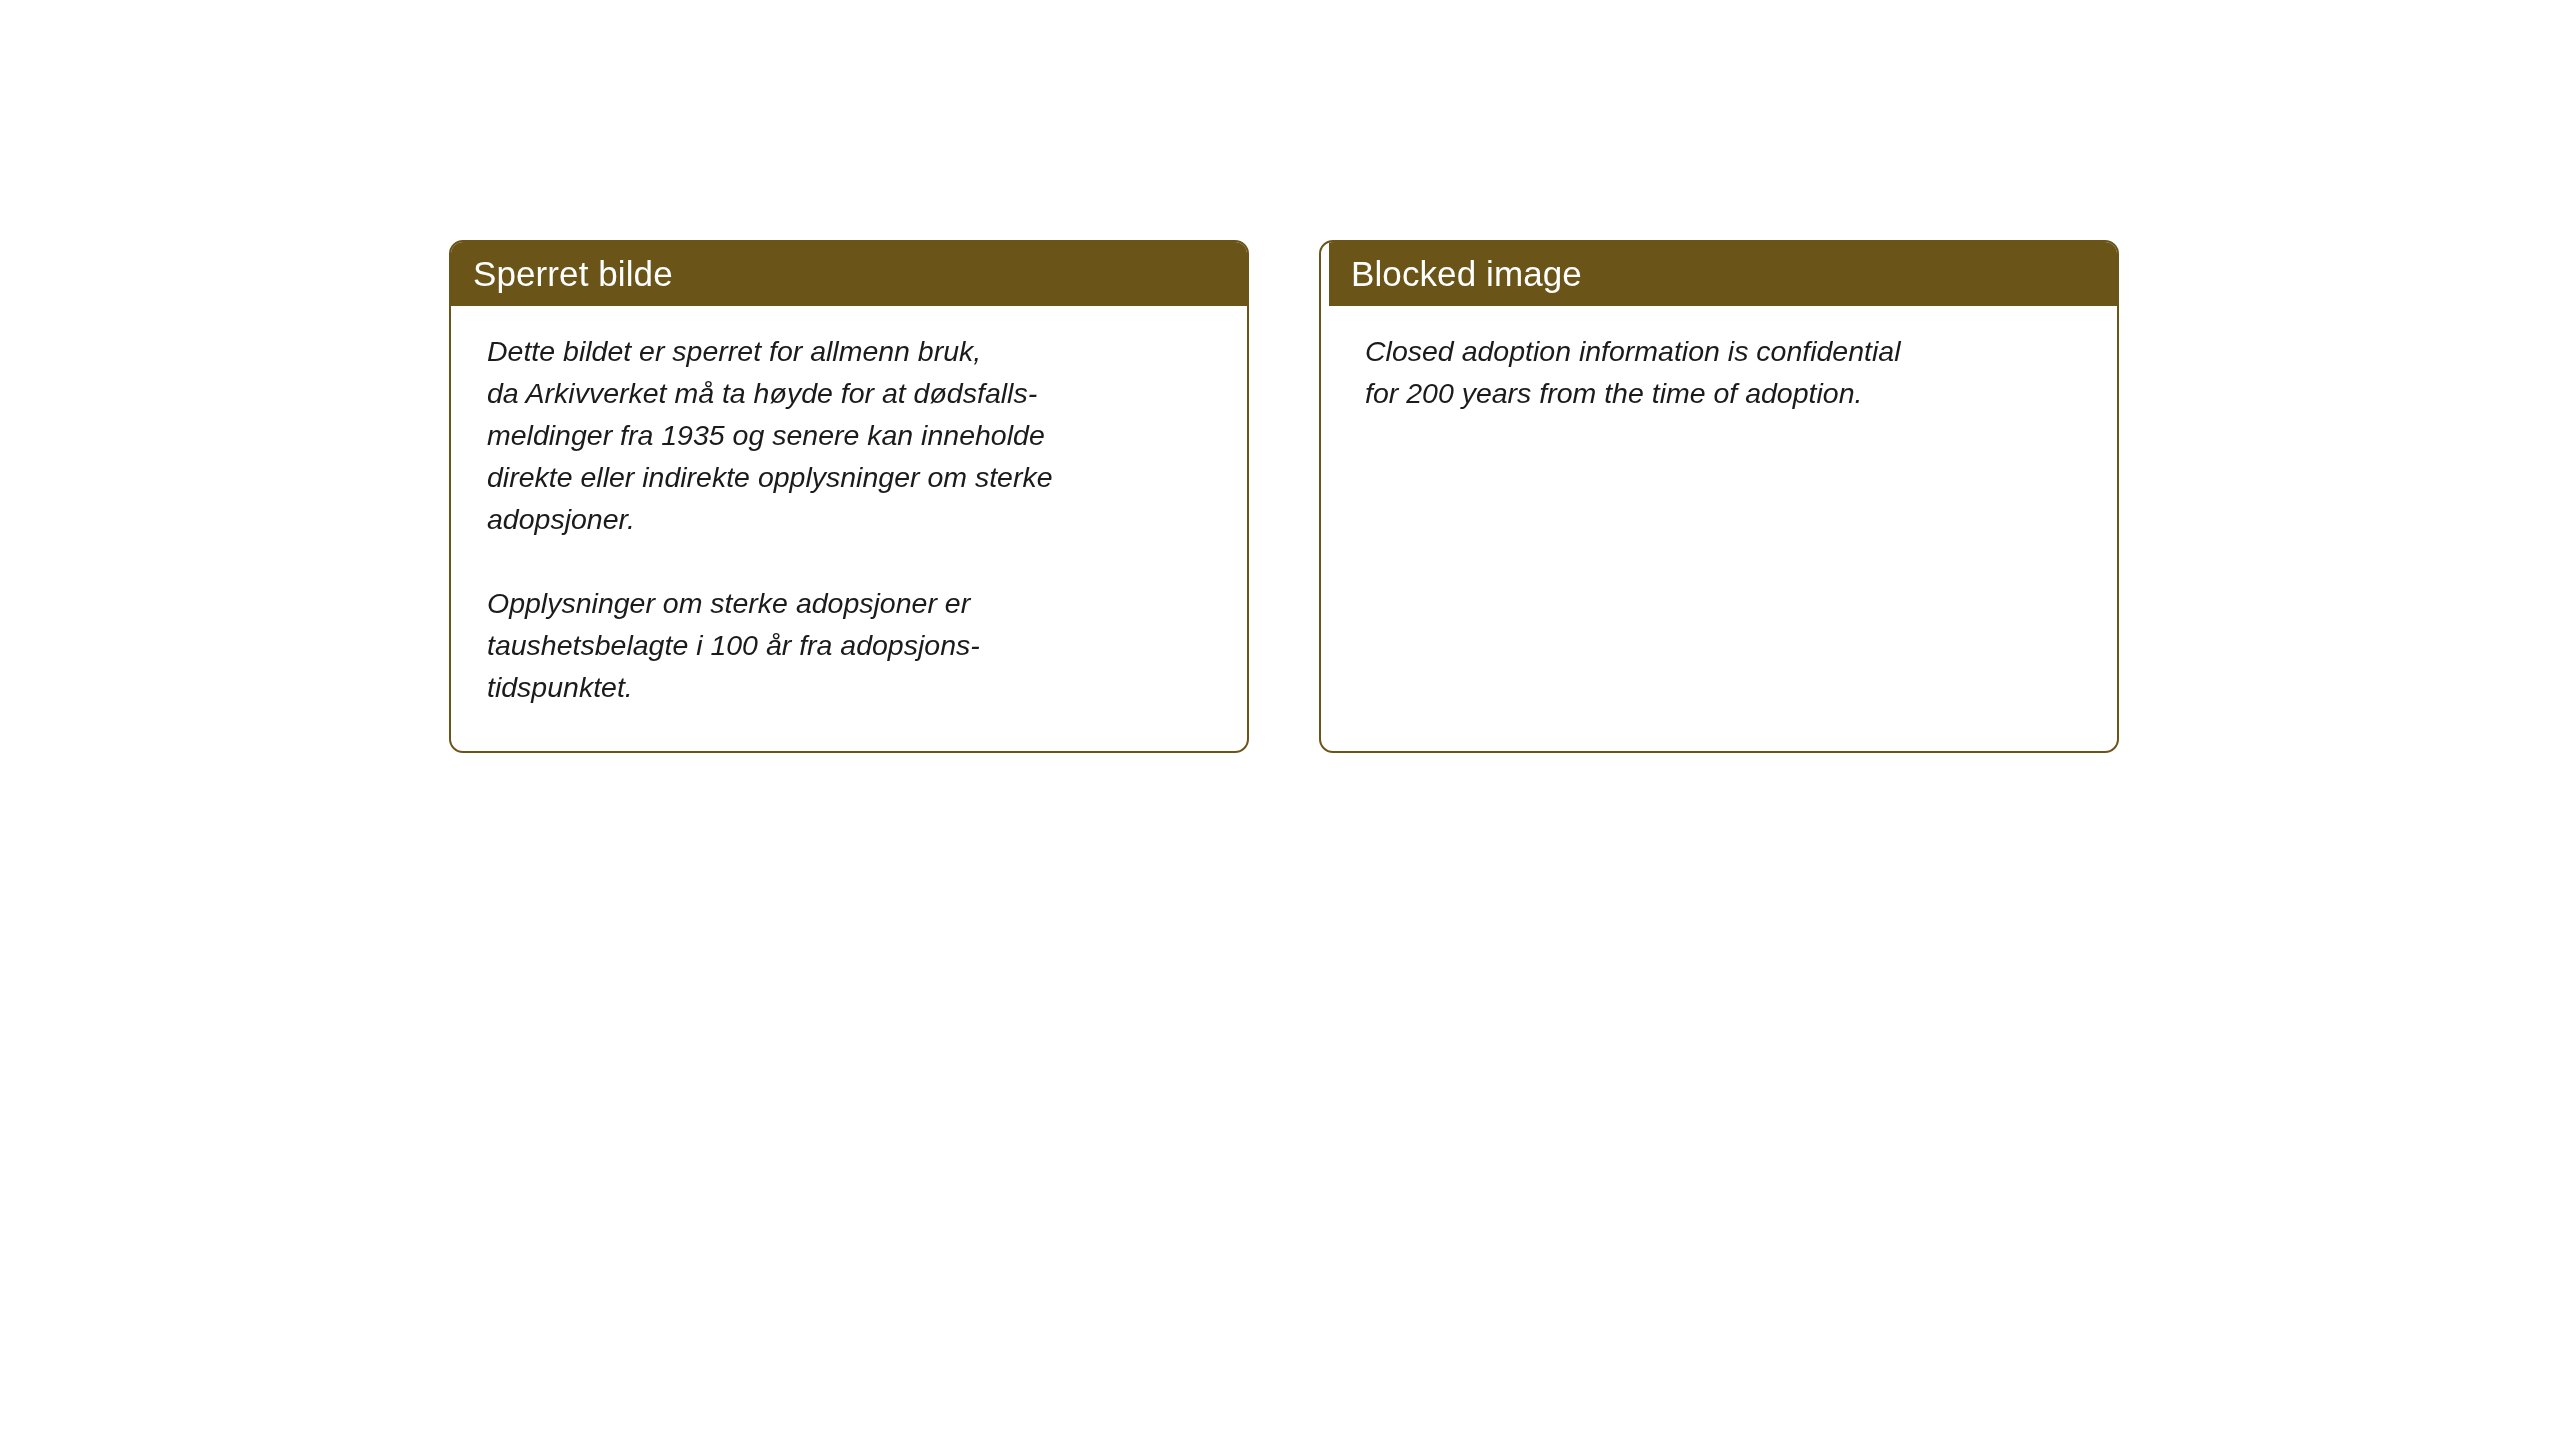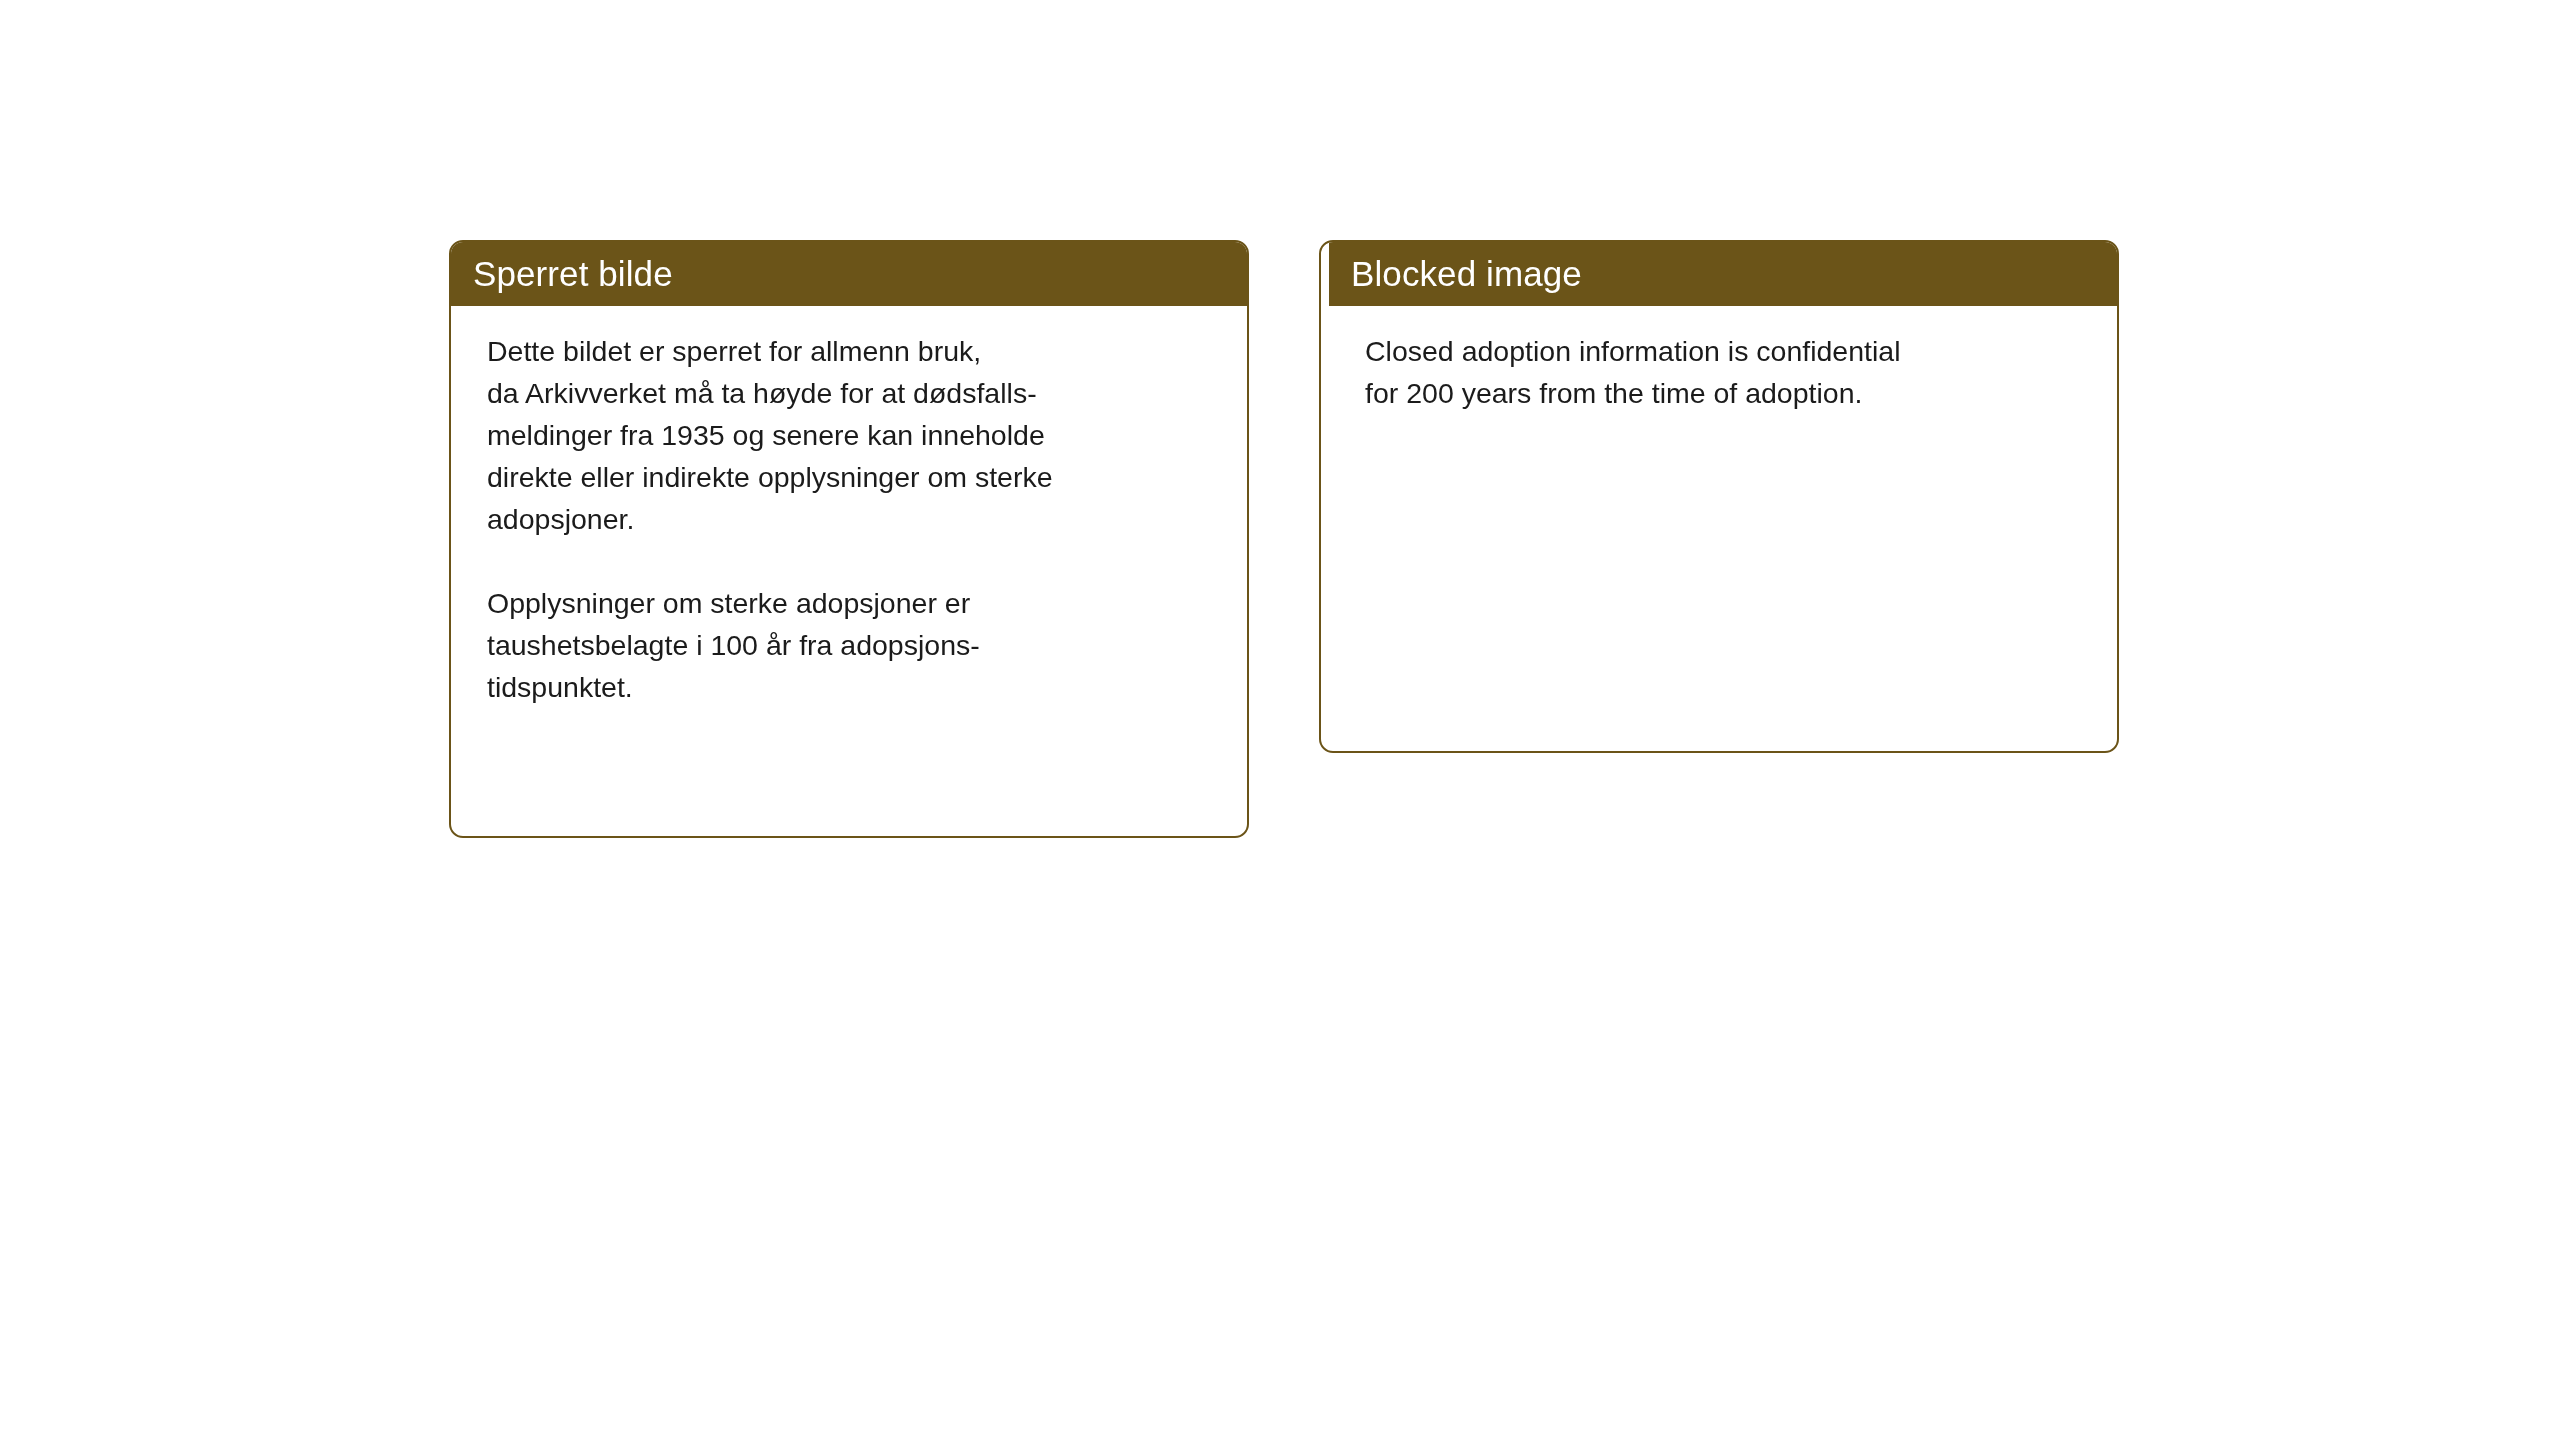--- a/index.html
+++ b/index.html
@@ -32,41 +32,42 @@
   .panel {
     background: #ffffff;
     border: 2px solid #6b5418;
     border-radius: 14px;
     box-sizing: border-box;
     overflow: hidden;
     box-shadow: 0 0 0 0 rgba(0,0,0,0);
   }
   .panel-no {
     width: 800px;
-    height: 598px;
+    height: 513px;
   }
   .panel-en {
     width: 800px;
     height: 513px;
     padding-left: 8px;
   }
   .panel-header {
     background: #6b5418;
     color: #ffffff;
     font-size: 35px;
     line-height: 1;
     padding: 14px 0 15px 22px;
     letter-spacing: 0.1px;
     font-weight: 400;
   }
   .panel-body {
     padding: 24px 28px 20px 36px;
     color: #1b1b1b;
     font-size: 28.5px;
     line-height: 42px;
+    font-style: italic;
   }
   .panel-body p {
     margin: 0;
     white-space: pre-line;
   }
   .panel-body p + p {
     margin-top: 42px;
   }
 </style>
 </head>

